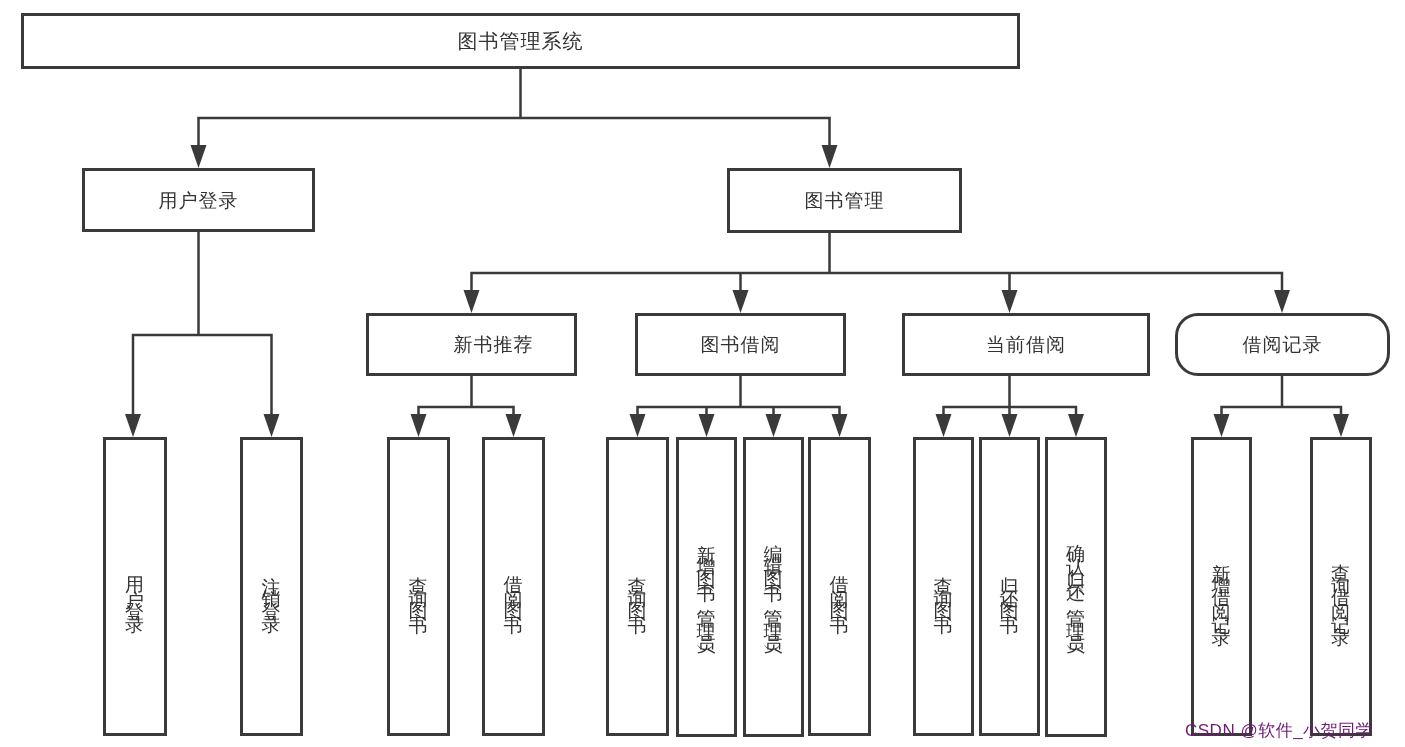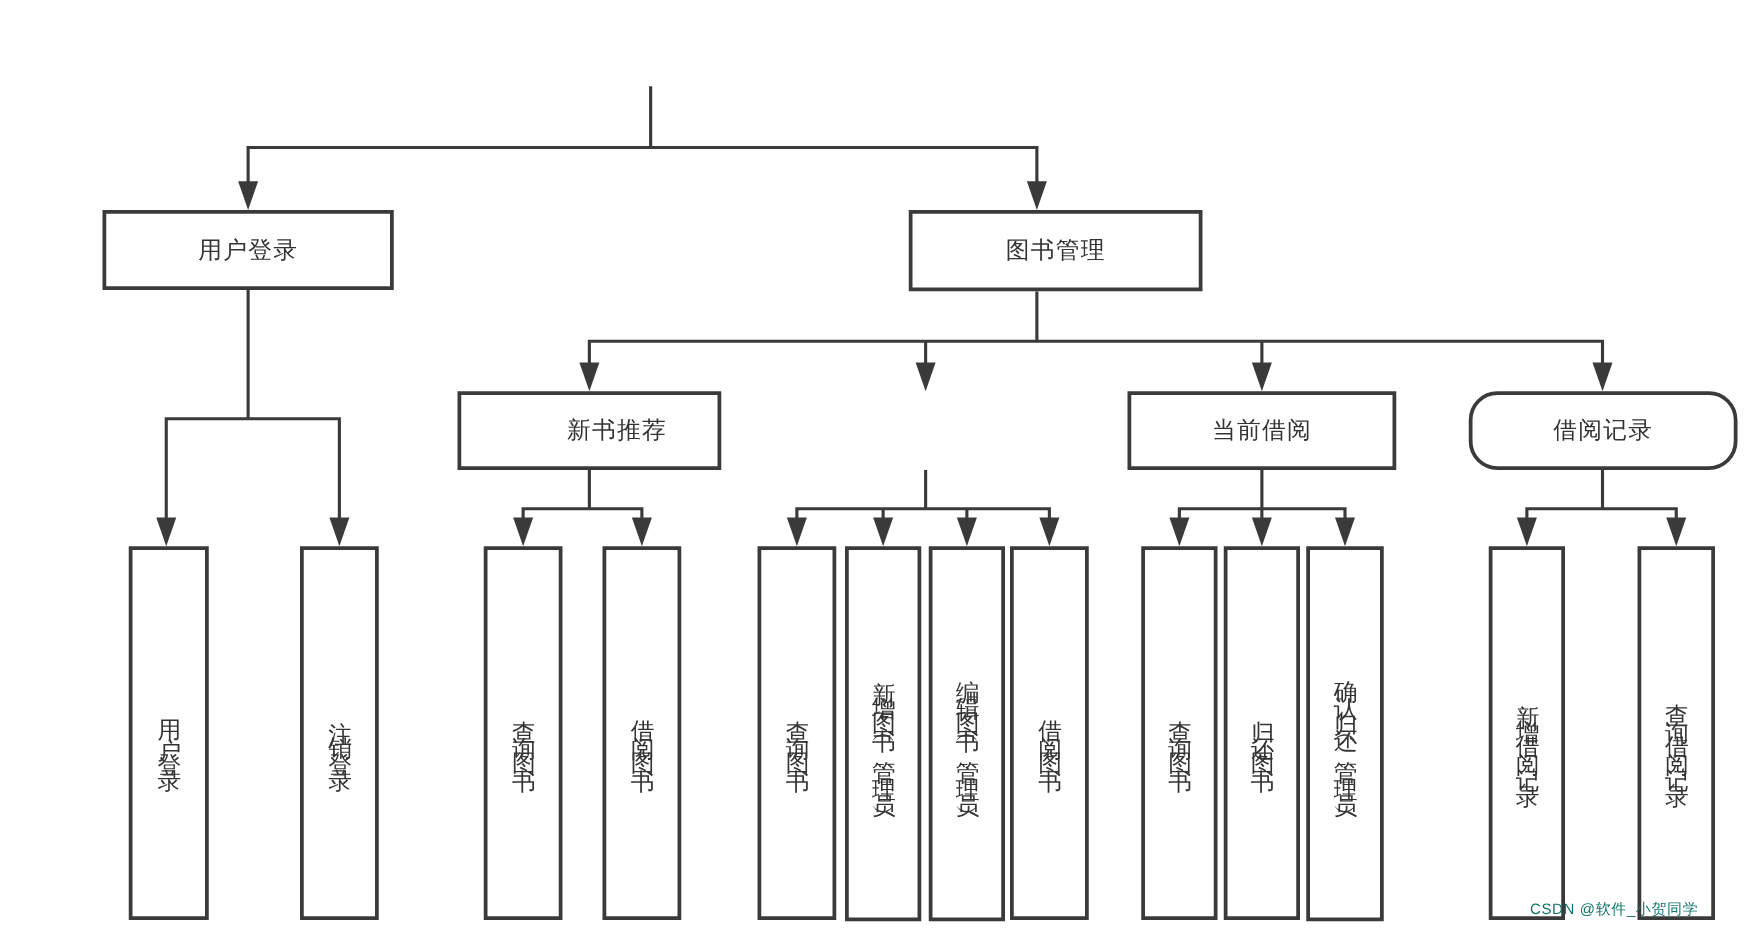--- a/index.html
+++ b/index.html
@@ -29,25 +29,24 @@
   .root-box { font-size: 20px; letter-spacing: 1px; }
   .hbox { letter-spacing: 1px; }
   .vbox {
     writing-mode: vertical-rl;
     letter-spacing: 13px;
     font-size: 19px;
   }
   .watermark {
     position: absolute;
     z-index: 3;
-    color: #0f766e;
-    font-size: 12px;
+    color: #701a75;
+    font-size: 17px;
     letter-spacing: 0.5px;
     white-space: nowrap;
-    margin-left: 39px;
   }
 </style>
 </head>
 <body>
 
 <div id="stage">
 
   <svg id="connectors" width="1405" height="747" viewBox="0 0 1405 747" xmlns="http://www.w3.org/2000/svg">
     <path fill="none" stroke="#3a3a3a" stroke-width="2.5" d="
       M520.5 69 V118
@@ -99,26 +98,28 @@
       <polygon points="765.5,414 781.5,414 773.5,437"></polygon>
       <polygon points="831.5,414 847.5,414 839.5,437"></polygon>
       <polygon points="935.5,414 951.5,414 943.5,437"></polygon>
       <polygon points="1001.5,414 1017.5,414 1009.5,437"></polygon>
       <polygon points="1068,414 1084,414 1076,437"></polygon>
       <polygon points="1213.5,414 1229.5,414 1221.5,437"></polygon>
       <polygon points="1333,414 1349,414 1341,437"></polygon>
     </g>
   </svg>
 
+  <div class="box root-box" style="left:21px; top:13px; width:999px; height:56px;">图书管理系统</div>
 
   <div class="box hbox" style="left:82px; top:168px; width:233px; height:64px;">用户登录</div>
   <div class="box hbox" style="left:727px; top:168px; width:235px; height:65px;">图书管理</div>
 
   <div class="box hbox" style="left:366px; top:313px; width:211px; height:63px;padding-left:44px;">新书推荐</div>
-  <div class="box hbox" style="left:902px; top:313px; width:215px; height:63px;">当前借阅</div>
+  <div class="box hbox" style="left:635px; top:313px; width:211px; height:63px;">图书借阅</div>
+  <div class="box hbox" style="left:902px; top:313px; width:248px; height:63px;">当前借阅</div>
   <div class="box hbox" style="left:1175px; top:313px; width:215px; height:63px;border-radius:23px;">借阅记录</div>
 
   <div class="box vbox" style="left:103px; top:437px; width:64px; height:299px;">用户登录</div>
   <div class="box vbox" style="left:240px; top:437px; width:63px; height:299px;">注销登录</div>
 
   <div class="box vbox" style="left:387px; top:437px; width:63px; height:299px;">查询图书</div>
   <div class="box vbox" style="left:482px; top:437px; width:63px; height:299px;">借阅图书</div>
 
   <div class="box vbox" style="left:606px; top:437px; width:63px; height:299px;">查询图书</div>
   <div class="box vbox" style="left:676px; top:437px; width:61px; height:300px;">新增图书（管理员）</div>

